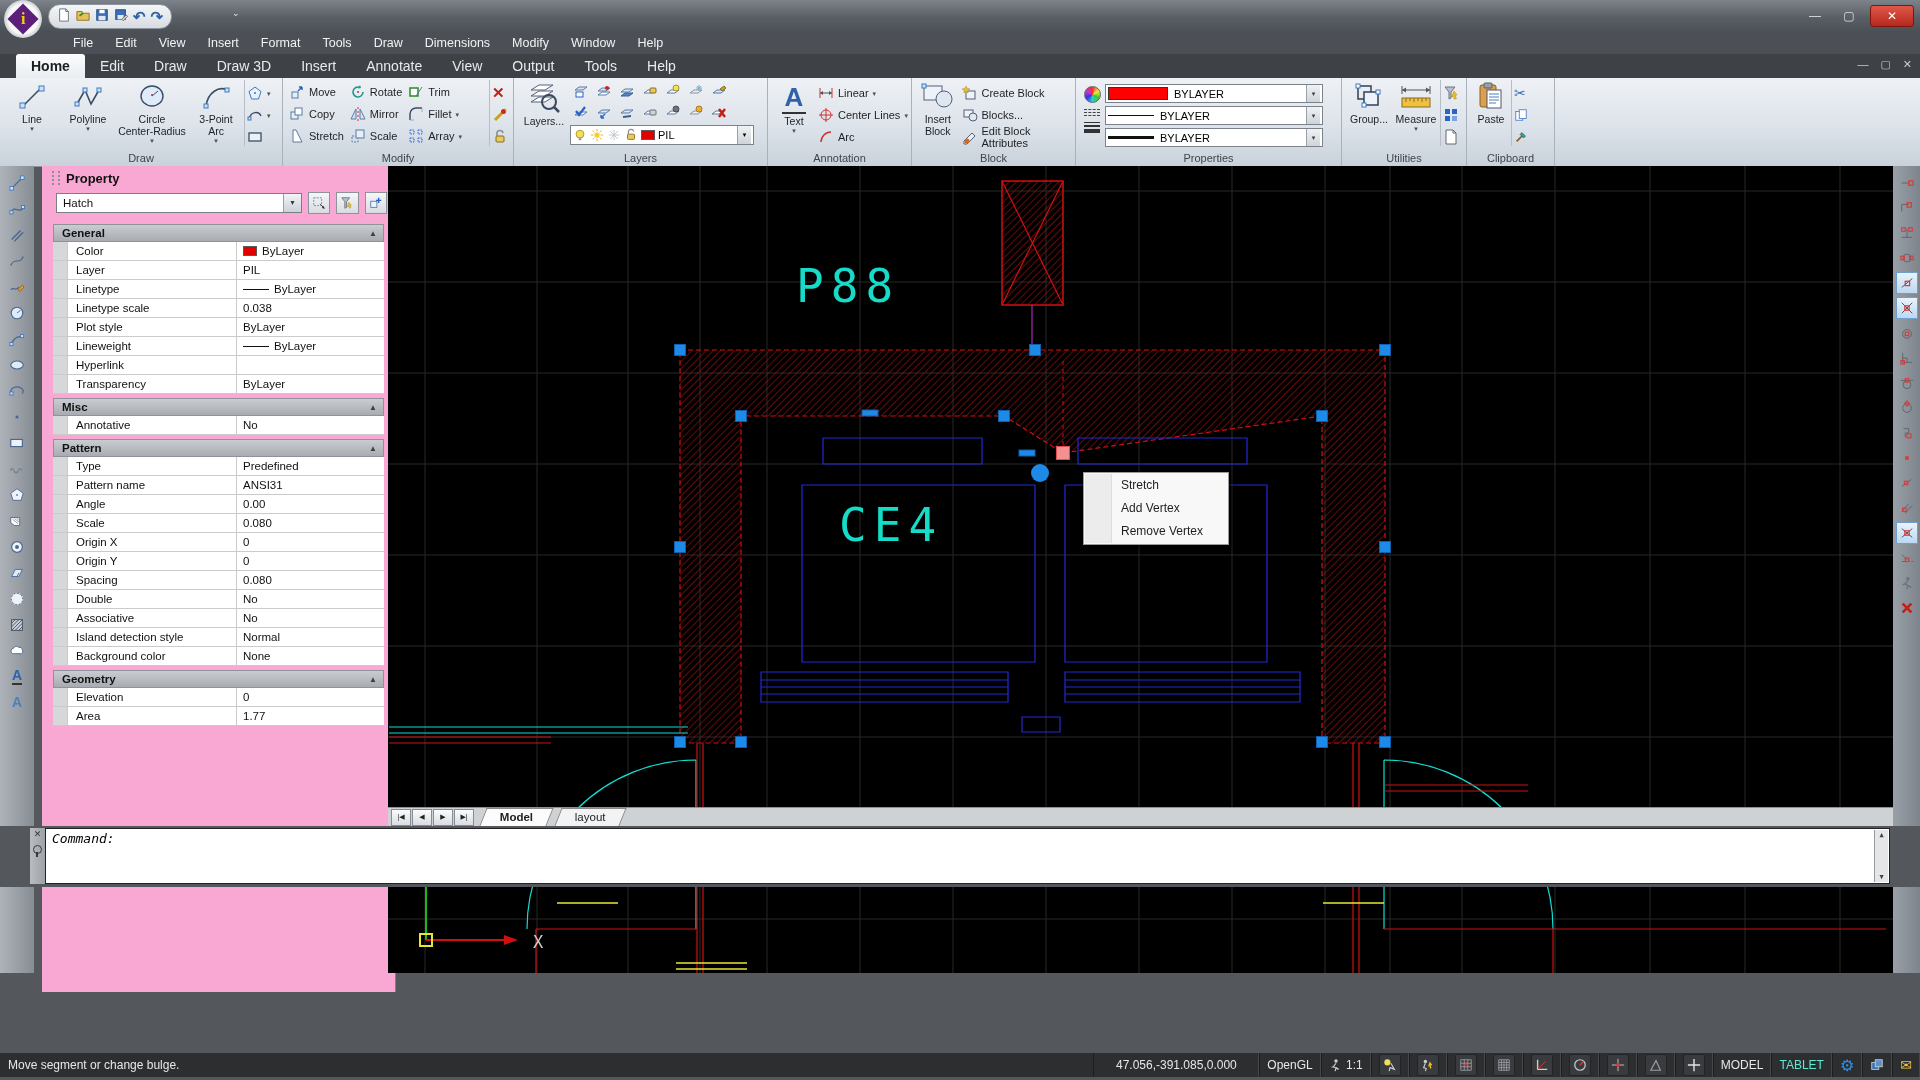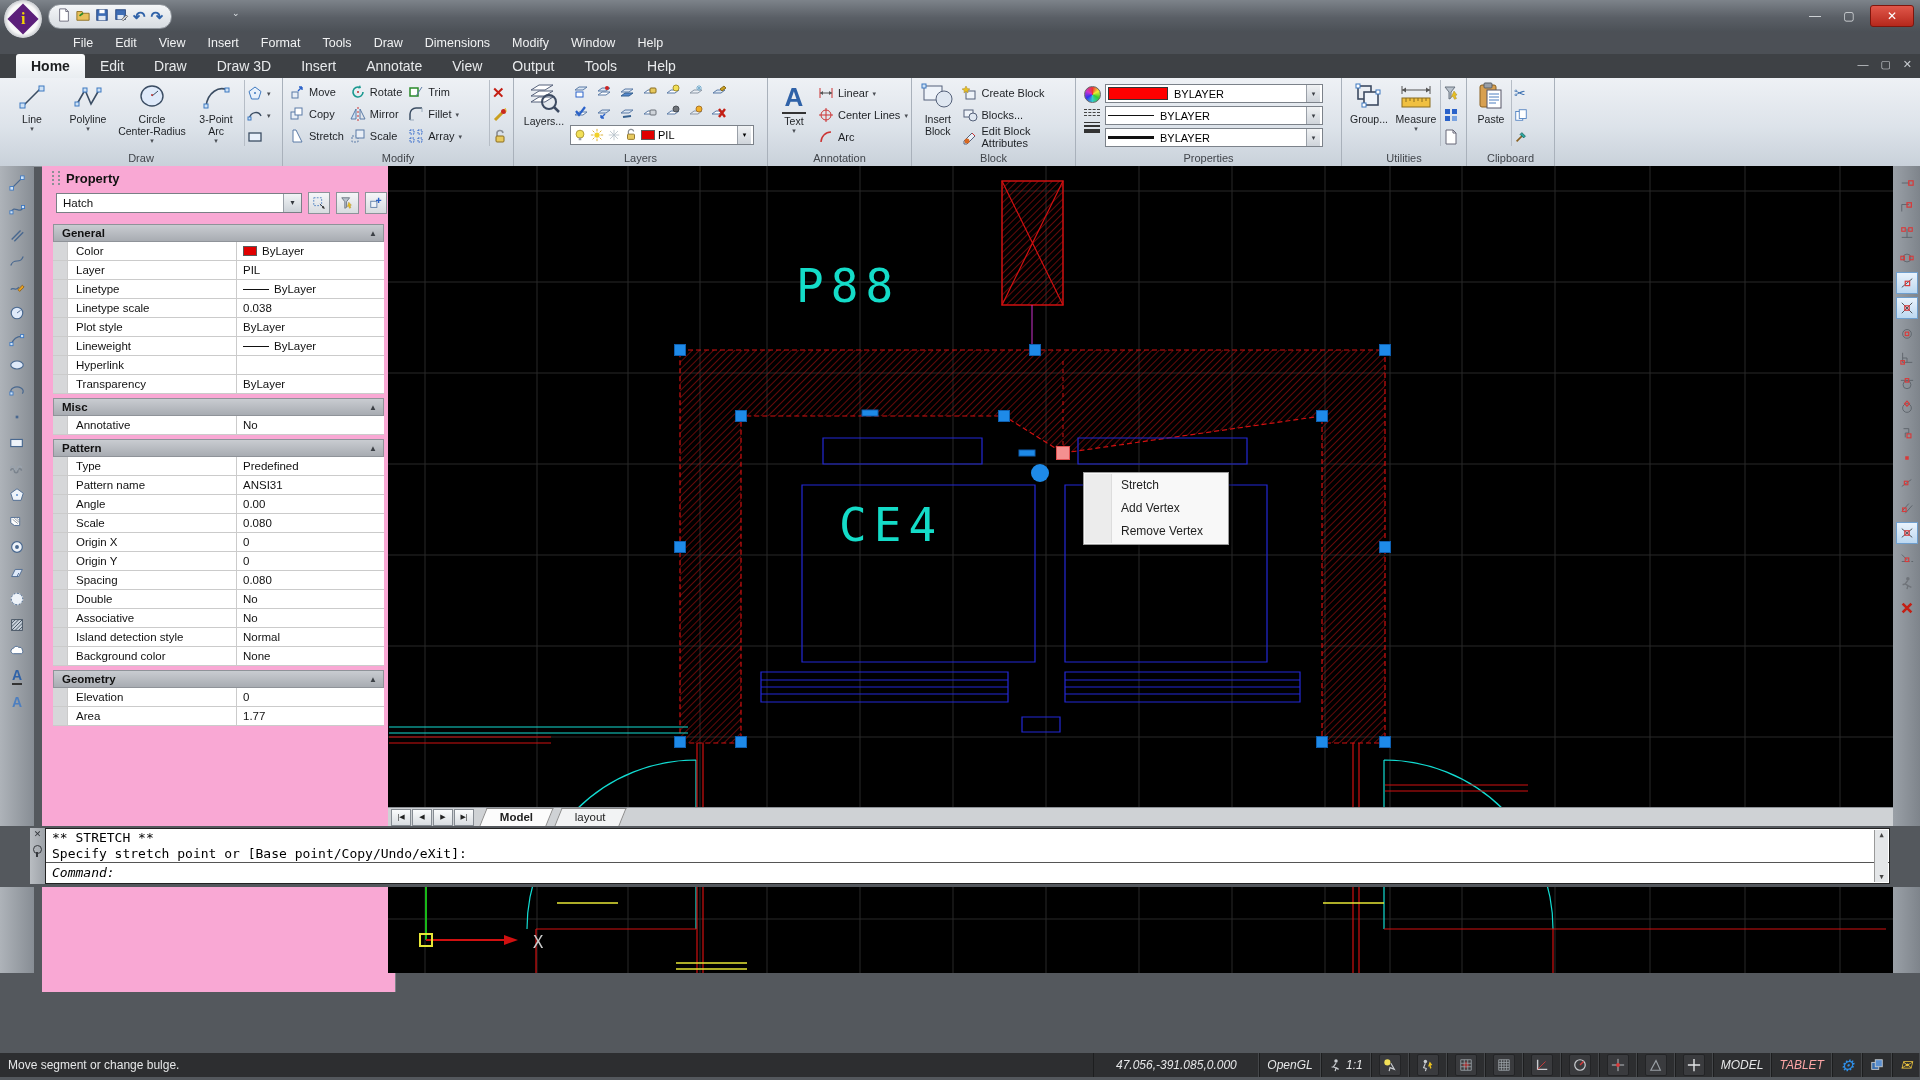--- a/index.html
+++ b/index.html
@@ -97,23 +97,23 @@
   .pin:after{content:"";position:absolute;left:2px;top:6px;width:1.5px;height:5px;background:#35383d;}
   .cmdbox{position:absolute;left:45px;top:2px;width:1845px;height:56px;background:#fff;border:1px solid #222;box-sizing:border-box;font-family:"DejaVu Sans Mono",monospace;font-size:13px;color:#000;}
   .cmdhist{height:34px;border-bottom:1px solid #555;padding:1px 6px;box-sizing:border-box;}
   .cmdhist div{line-height:16px;white-space:pre;}
   .cmdline{padding:2px 6px;line-height:16px;font-style:italic;}
   .cmdsb{position:absolute;right:1px;top:1px;width:14px;height:52px;background:#e4e6e8;border-left:1px solid #999;display:flex;flex-direction:column;justify-content:space-between;align-items:center;font-size:7px;color:#444;padding:1px 0;box-sizing:border-box;}
   
   .statusbar{position:absolute;left:0;top:887px;width:1920px;height:24px;background:#2d2e30;display:flex;align-items:center;color:#e6e7e8;font-size:12px;top:1053px;}
   .stmsg{padding-left:8px;flex:1;}
   .stright{display:flex;align-items:center;height:100%;}
-  .stcell{display:flex;align-items:center;justify-content:center;height:100%;padding:0 7px;border-left:1px solid #1d1e1f;border-right:1px solid #45474a;font-style:italic;}
+  .stcell{display:flex;align-items:center;justify-content:center;height:100%;padding:0 7px;border-left:1px solid #1d1e1f;border-right:1px solid #45474a;}
   .stico{width:20px;height:20px;display:flex;align-items:center;justify-content:center;background:#3a3b3e;border:1px solid #232426;border-radius:2px;}
-  .dim{color:#fca5a5;}
+  .dim{color:#5eead4;}
   .gear{color:#2e8fe8;font-size:16px;}
   .mail{color:#eec63e;font-size:14px;}
   svg{overflow:visible;}
   svg text{font-family:"DejaVu Sans Mono",monospace;}
 </style>
 </head>
 <body>
 
 <div class="app">
 
@@ -1204,24 +1204,20 @@
     <span class="mtab act"><span>Model</span></span>
     <span class="mtab"><span>layout</span></span>
   </div>
 
   <div class="cmdwrap">
     <div class="cmdgut">
       <span class="cg">✕</span>
       <span class="pin"></span>
     </div>
     <div class="cmdbox">
-      <div class="cmdhist">
-        <div>** STRETCH **</div>
-        <div>Specify stretch point or [Base point/Copy/Undo/eXit]:</div>
-      </div>
       <div class="cmdline">Command:</div>
       <div class="cmdsb">
         <span>▲</span>
         <span>▼</span>
       </div>
     </div>
   </div>
 
   <div class="statusbar">
     <span class="stmsg">Move segment or change bulge.</span>

